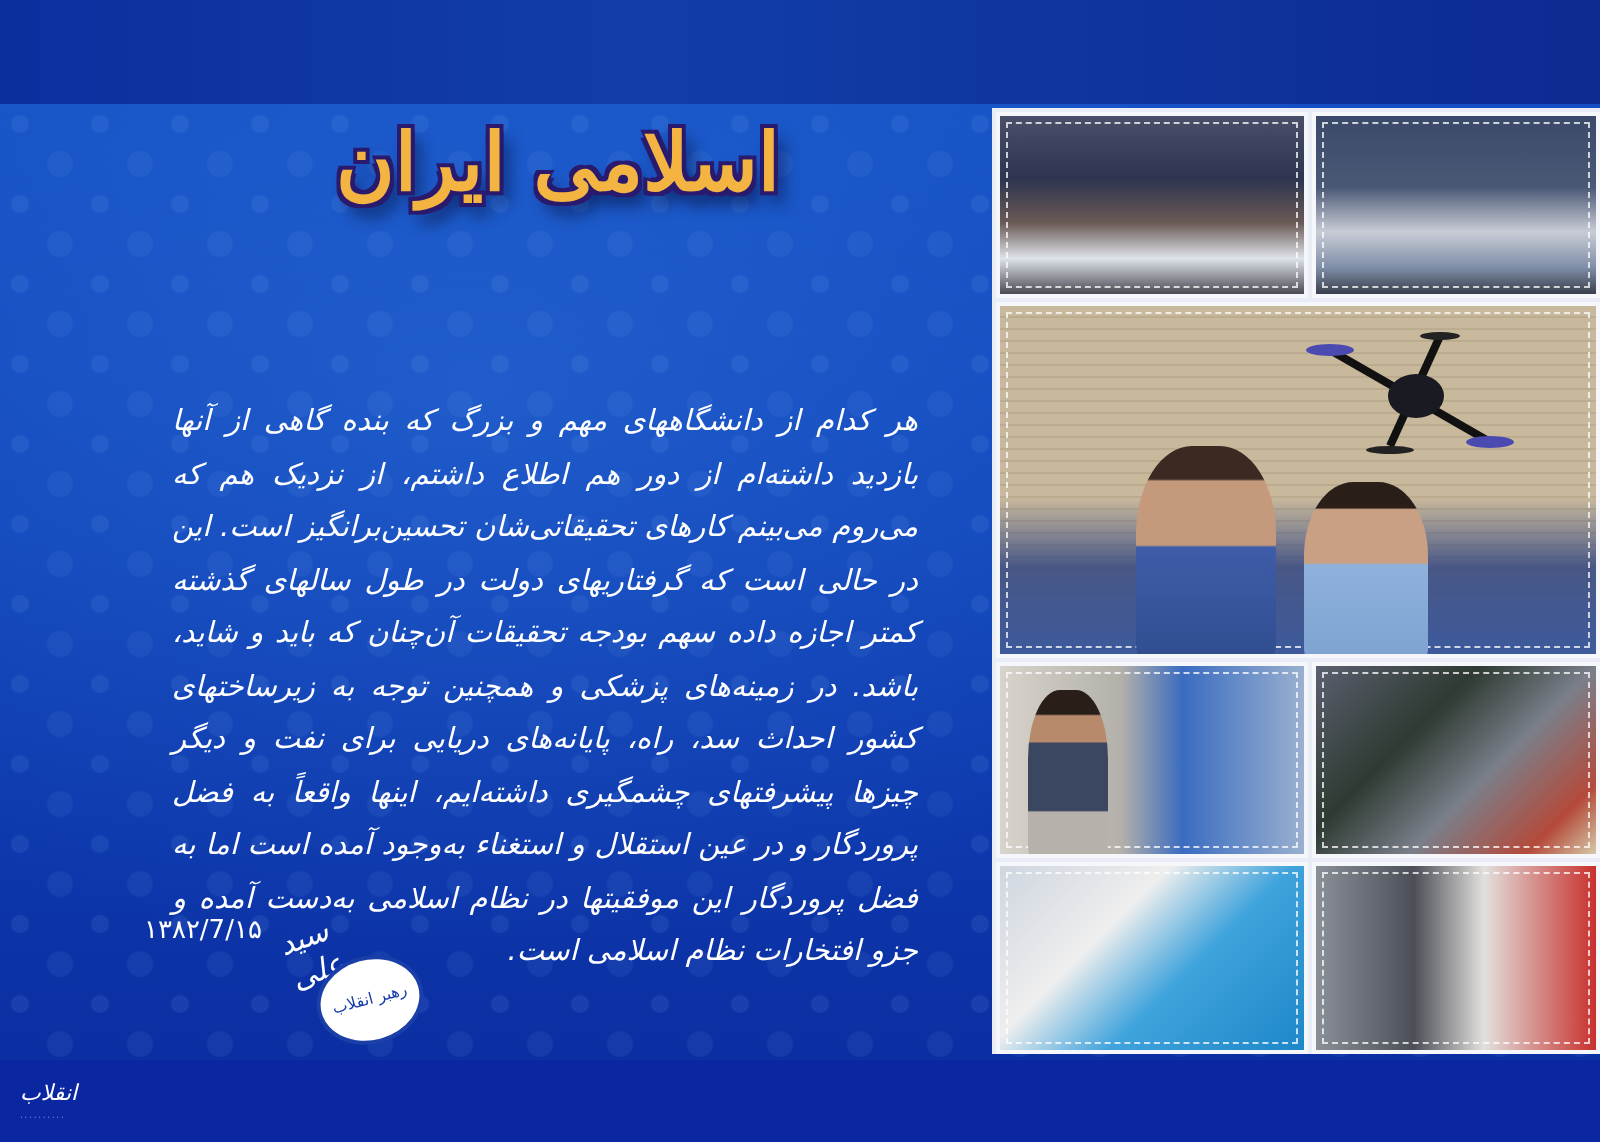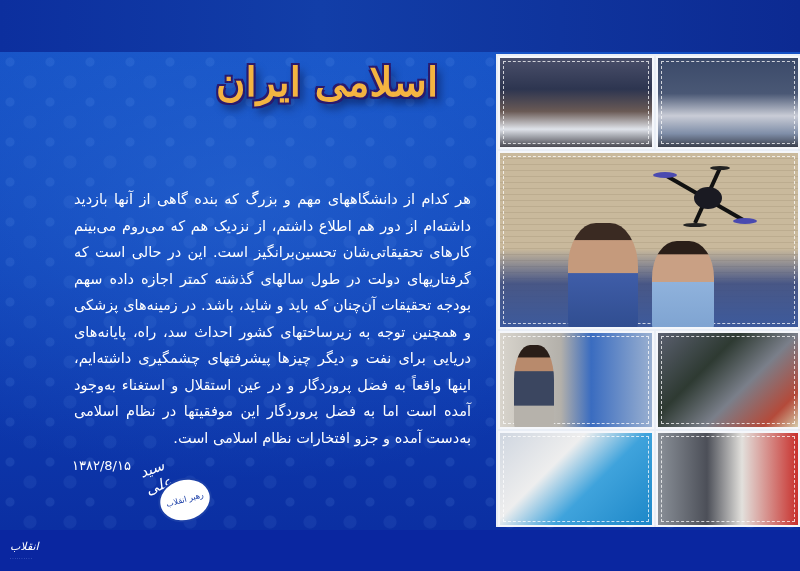--- a/index.html
+++ b/index.html
@@ -24,35 +24,35 @@
       radial-gradient(circle at 10px 10px, rgba(140,190,255,0.10) 4px, rgba(0,0,0,0) 5px),
       radial-gradient(circle at 30px 30px, rgba(140,190,255,0.08) 6px, rgba(0,0,0,0) 7px);
     background-size:40px 40px;
   }
   .bottom-band {
     position:absolute; left:0; top:530px; width:800px; height:41px;
     background:#0a26a0;
   }
   .title {
     position:absolute; left:88px; top:60px; width:350px; height:100px;
-    direction:rtl; text-align:right;
+    direction:rtl; text-align:left;
     font-family:"DejaVu Serif", serif; font-weight:bold;
     font-size:40px; line-height:44px;
     color:#f4b441;
     text-shadow: 2px 2px 0 #2a1a6e, -2px -2px 0 #2a1a6e, 2px -2px 0 #2a1a6e, -2px 2px 0 #2a1a6e, 4px 6px 8px rgba(0,0,30,0.6);
   }
   .title .l1 { display:block; padding-right:20px; }
   .title .l2 { display:block; padding-left:80px; }
   .body-text {
     position:absolute; left:70px; top:182px; width:405px;
     direction:rtl; text-align:justify; text-align-last:right;
     color:#ffffff; font-size:14.5px; line-height:26.5px;
     font-family:"DejaVu Sans", sans-serif;
   }
-  .body-text p { margin:4px; }
+  .body-text p { margin:16px;font-style:italic; }
   .date {
     position:absolute; left:72px; top:458px;
     color:#ffffff; font-size:13px; direction:rtl;
   }
   .signature {
     position:absolute; left:140px; top:455px; width:52px; height:26px;
     color:#fff; font-family:"DejaVu Serif", serif; font-style:italic; font-size:15px;
     transform:rotate(-20deg);
   }
   .seal {
@@ -114,21 +114,21 @@
 <div class="bottom-band"></div>
 
 <div class="title">
   <span class="l2">اسلامی ایران</span>
 </div>
 
 <div class="body-text">
   <p>هر کدام از دانشگاههای مهم و بزرگ که بنده گاهی از آنها بازدید داشته‌ام از دور هم اطلاع داشتم، از نزدیک هم که می‌روم می‌بینم کارهای تحقیقاتی‌شان تحسین‌برانگیز است. این در حالی است که گرفتاریهای دولت در طول سالهای گذشته کمتر اجازه داده سهم بودجه تحقیقات آن‌چنان که باید و شاید، باشد. در زمینه‌های پزشکی و همچنین توجه به زیرساختهای کشور احداث سد، راه، پایانه‌های دریایی برای نفت و دیگر چیزها پیشرفتهای چشمگیری داشته‌ایم، اینها واقعاً به فضل پروردگار و در عین استقلال و استغناء به‌وجود آمده است اما به فضل پروردگار این موفقیتها در نظام اسلامی به‌دست آمده و جزو افتخارات نظام اسلامی است.</p>
 </div>
 
-<div class="date">۱۳۸۲/8/۱۵</div>
+<div class="date">۱۳۸۲/7/۱۵</div>
 <div class="signature">سید علی</div>
 <div class="seal">
   <span>رهبر انقلاب</span>
 </div>
 
 <div class="logo">
   <span>انقلاب</span>
   <small>··········</small>
 </div>
 

